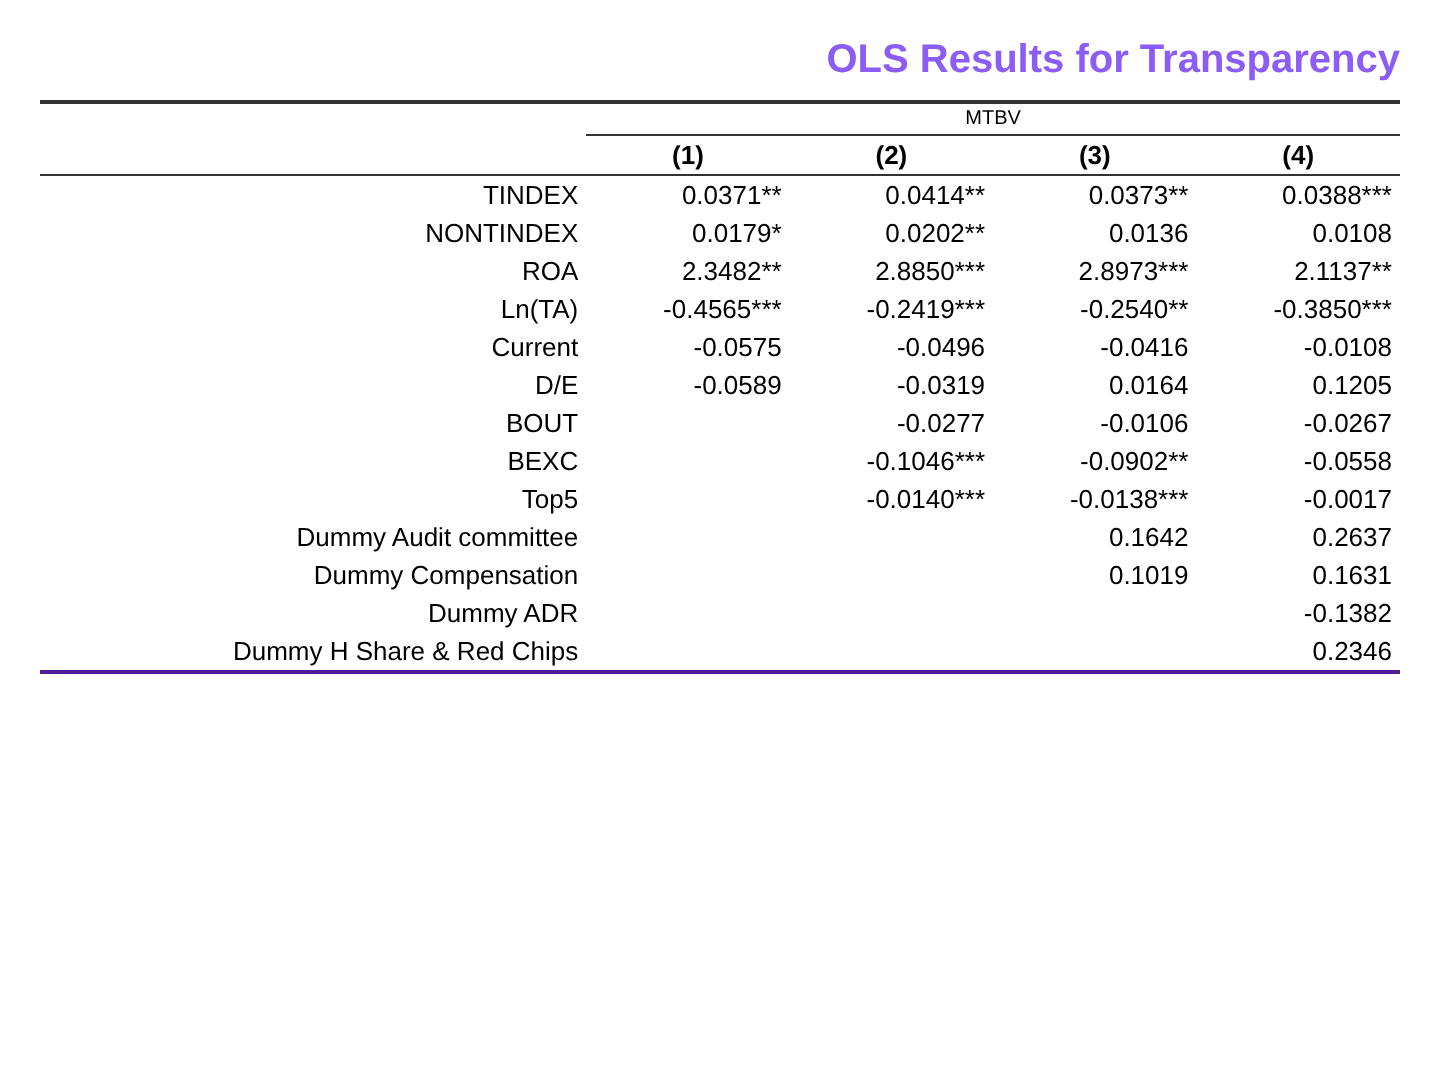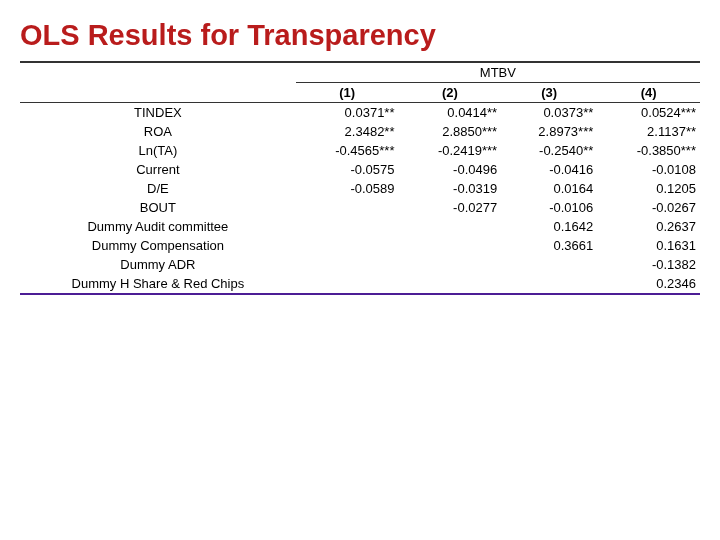--- a/index.html
+++ b/index.html
@@ -5,60 +5,60 @@
     * { margin: 0; padding: 0; box-sizing: border-box; }
     body {
       background: #fff;
       font-family: Arial, Helvetica, sans-serif;
       width: 720px;
       height: 540px;
       overflow: hidden;
       padding: 10px 20px;
     }
     h1 {
-      font-size: 29px;
+      font-size: 20px;
       font-weight: bold;
-      color: #b91c1c;
-      text-align: left;
+      color: #8b5cf6;
+      text-align: right;
       line-height: 1.2;
       margin-bottom: 8px;
       margin-top: 8px;
     }
     .table-wrapper {
       width: 100%;
     }
     table {
       width: 100%;
       border-collapse: collapse;
       font-size: 13px;
     }
     .header-group-row td {
       text-align: center;
-      font-size: 13px;
+      font-size: 10px;
       padding: 2px 4px;
       border-top: 2px solid #333;
     }
     .header-group-row td.group-label {
       border-bottom: 1px solid #333;
     }
     .col-headers td {
       text-align: center;
       font-weight: bold;
       padding: 2px 4px;
       border-bottom: 1px solid #333;
     }
     .col-headers td.row-label {
       text-align: left;
     }
     tbody tr td {
       padding: 2px 4px;
       text-align: right;
     }
     tbody tr td.row-label {
-      text-align: center;
+      text-align: right;
       font-size: 13px;
     }
     .last-row td {
       border-bottom: 2px solid #4c1d95;
     }
   </style>
 </head>
 <body>
 
 <h1>
@@ -79,21 +79,28 @@
         <td>(3)</td>
         <td>(4)</td>
       </tr>
     </thead>
     <tbody id="table-body">
     <tr>
           <td class="row-label">TINDEX</td>
           <td>0.0371**</td>
           <td>0.0414**</td>
           <td>0.0373**</td>
-          <td>0.0524***</td>
+          <td>0.0388***</td>
+        </tr>
+        <tr>
+          <td class="row-label">NONTINDEX</td>
+          <td>0.0179*</td>
+          <td>0.0202**</td>
+          <td>0.0136</td>
+          <td>0.0108</td>
         </tr>
         <tr>
           <td class="row-label">ROA</td>
           <td>2.3482**</td>
           <td>2.8850***</td>
           <td>2.8973***</td>
           <td>2.1137**</td>
         </tr>
         <tr>
           <td class="row-label">Ln(TA)</td>
@@ -117,31 +124,45 @@
           <td>0.1205</td>
         </tr>
         <tr>
           <td class="row-label">BOUT</td>
           <td></td>
           <td>-0.0277</td>
           <td>-0.0106</td>
           <td>-0.0267</td>
         </tr>
         <tr>
+          <td class="row-label">BEXC</td>
+          <td></td>
+          <td>-0.1046***</td>
+          <td>-0.0902**</td>
+          <td>-0.0558</td>
+        </tr>
+        <tr>
+          <td class="row-label">Top5</td>
+          <td></td>
+          <td>-0.0140***</td>
+          <td>-0.0138***</td>
+          <td>-0.0017</td>
+        </tr>
+        <tr>
           <td class="row-label">Dummy Audit committee</td>
           <td></td>
           <td></td>
           <td>0.1642</td>
           <td>0.2637</td>
         </tr>
         <tr>
           <td class="row-label">Dummy Compensation</td>
           <td></td>
           <td></td>
-          <td>0.3661</td>
+          <td>0.1019</td>
           <td>0.1631</td>
         </tr>
         <tr>
           <td class="row-label">Dummy ADR</td>
           <td></td>
           <td></td>
           <td></td>
           <td>-0.1382</td>
         </tr>
         <tr class="last-row">

